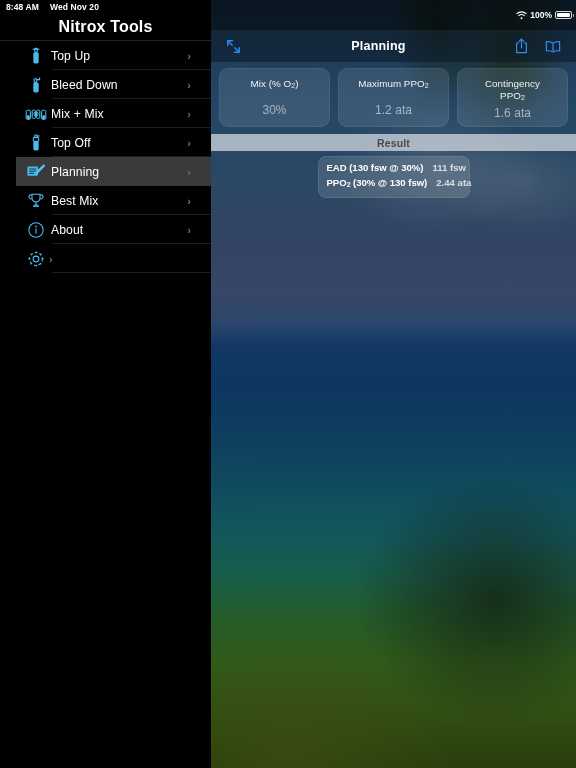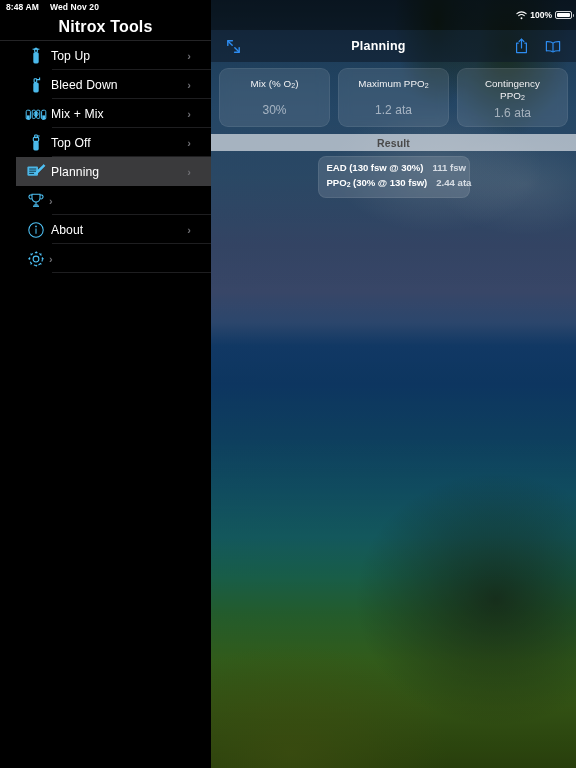--- a/index.html
+++ b/index.html
@@ -399,20 +399,21 @@
         <span class="nav-icon">
           <svg width="18" height="18" viewBox="0 0 18 18" fill="none" stroke="currentColor" stroke-width="1.05">
             <path d="M5 2.2 H13 V6 A4 4 0 0 1 5 6 Z"></path>
             <path d="M5 3 H3 A2 2 0 0 0 5 6.6"></path>
             <path d="M13 3 H15 A2 2 0 0 1 13 6.6"></path>
             <line x1="9" y1="10" x2="9" y2="13"></line>
             <line x1="6" y1="14.2" x2="12" y2="14.2" stroke-width="1.3"></line>
             <line x1="6.9" y1="13" x2="11.1" y2="13"></line>
           </svg>
         </span>
+        <span class="nav-label">Best Mix</span>
         <span class="nav-chevron">›</span>
         <span class="nav-sep"></span>
       </div>
 
       <div class="nav-item">
         <span class="nav-icon">
           <svg width="18" height="18" viewBox="0 0 18 18" fill="none" stroke="currentColor" stroke-width="1.05">
             <circle cx="9" cy="9" r="7.2"></circle>
             <circle cx="9" cy="5.4" r="0.85" fill="currentColor" stroke="none"></circle>
             <line x1="9" y1="7.6" x2="9" y2="12.8"></line>

